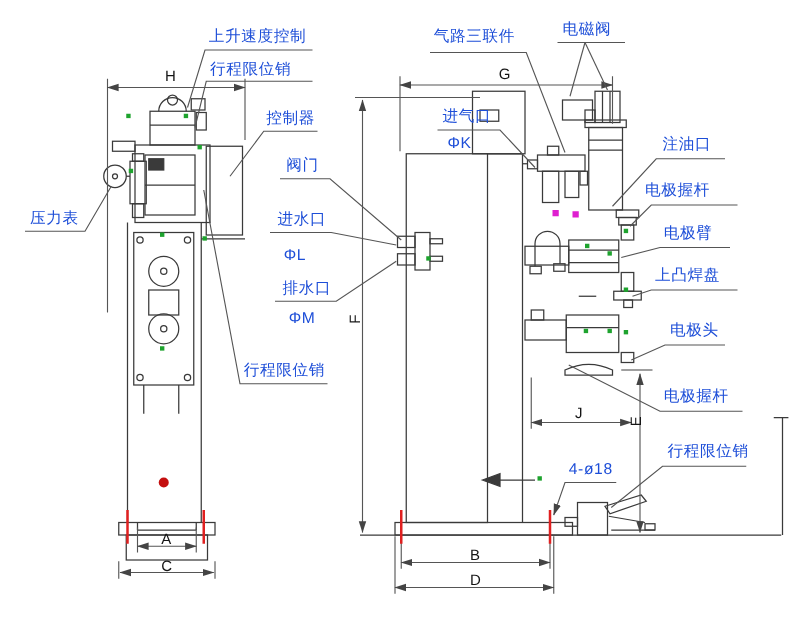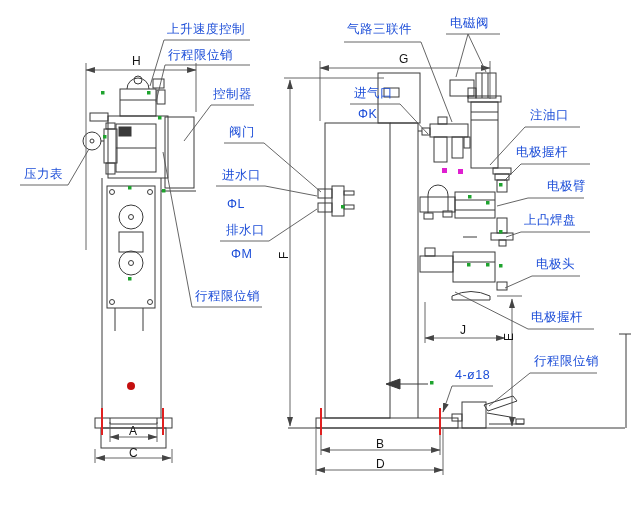--- a/index.html
+++ b/index.html
@@ -252,21 +252,21 @@
   <div class="lbl" style="left:450px;top:17px">电磁阀</div>
   <div class="lbl" style="left:354px;top:87px">进气口</div>
   <div class="lbl" style="left:358px;top:108px">ΦK</div>
   <div class="lbl" style="left:229px;top:126px">阀门</div>
   <div class="lbl" style="left:222px;top:169px">进水口</div>
   <div class="lbl" style="left:227px;top:198px">ΦL</div>
   <div class="lbl" style="left:226px;top:224px">排水口</div>
   <div class="lbl" style="left:231px;top:248px">ΦM</div>
   <div class="lbl" style="left:530px;top:109px">注油口</div>
   <div class="lbl" style="left:516px;top:146px">电极握杆</div>
-  <div class="lbl" style="left:547px;top:180px">电极臂</div>
+  <div class="lbl" style="left:531px;top:180px">电极臂</div>
   <div class="lbl" style="left:524px;top:214px">上凸焊盘</div>
   <div class="lbl" style="left:536px;top:258px">电极头</div>
   <div class="lbl" style="left:531px;top:311px">电极握杆</div>
   <div class="lbl" style="left:534px;top:355px">行程限位销</div>
   <div class="lbl" style="left:455px;top:369px">4-ø18</div>
 
   <div class="dim" style="left:132px;top:55px">H</div>
   <div class="dim" style="left:129px;top:425px">A</div>
   <div class="dim" style="left:129px;top:447px">C</div>
   <div class="dim" style="left:399px;top:53px">G</div>

